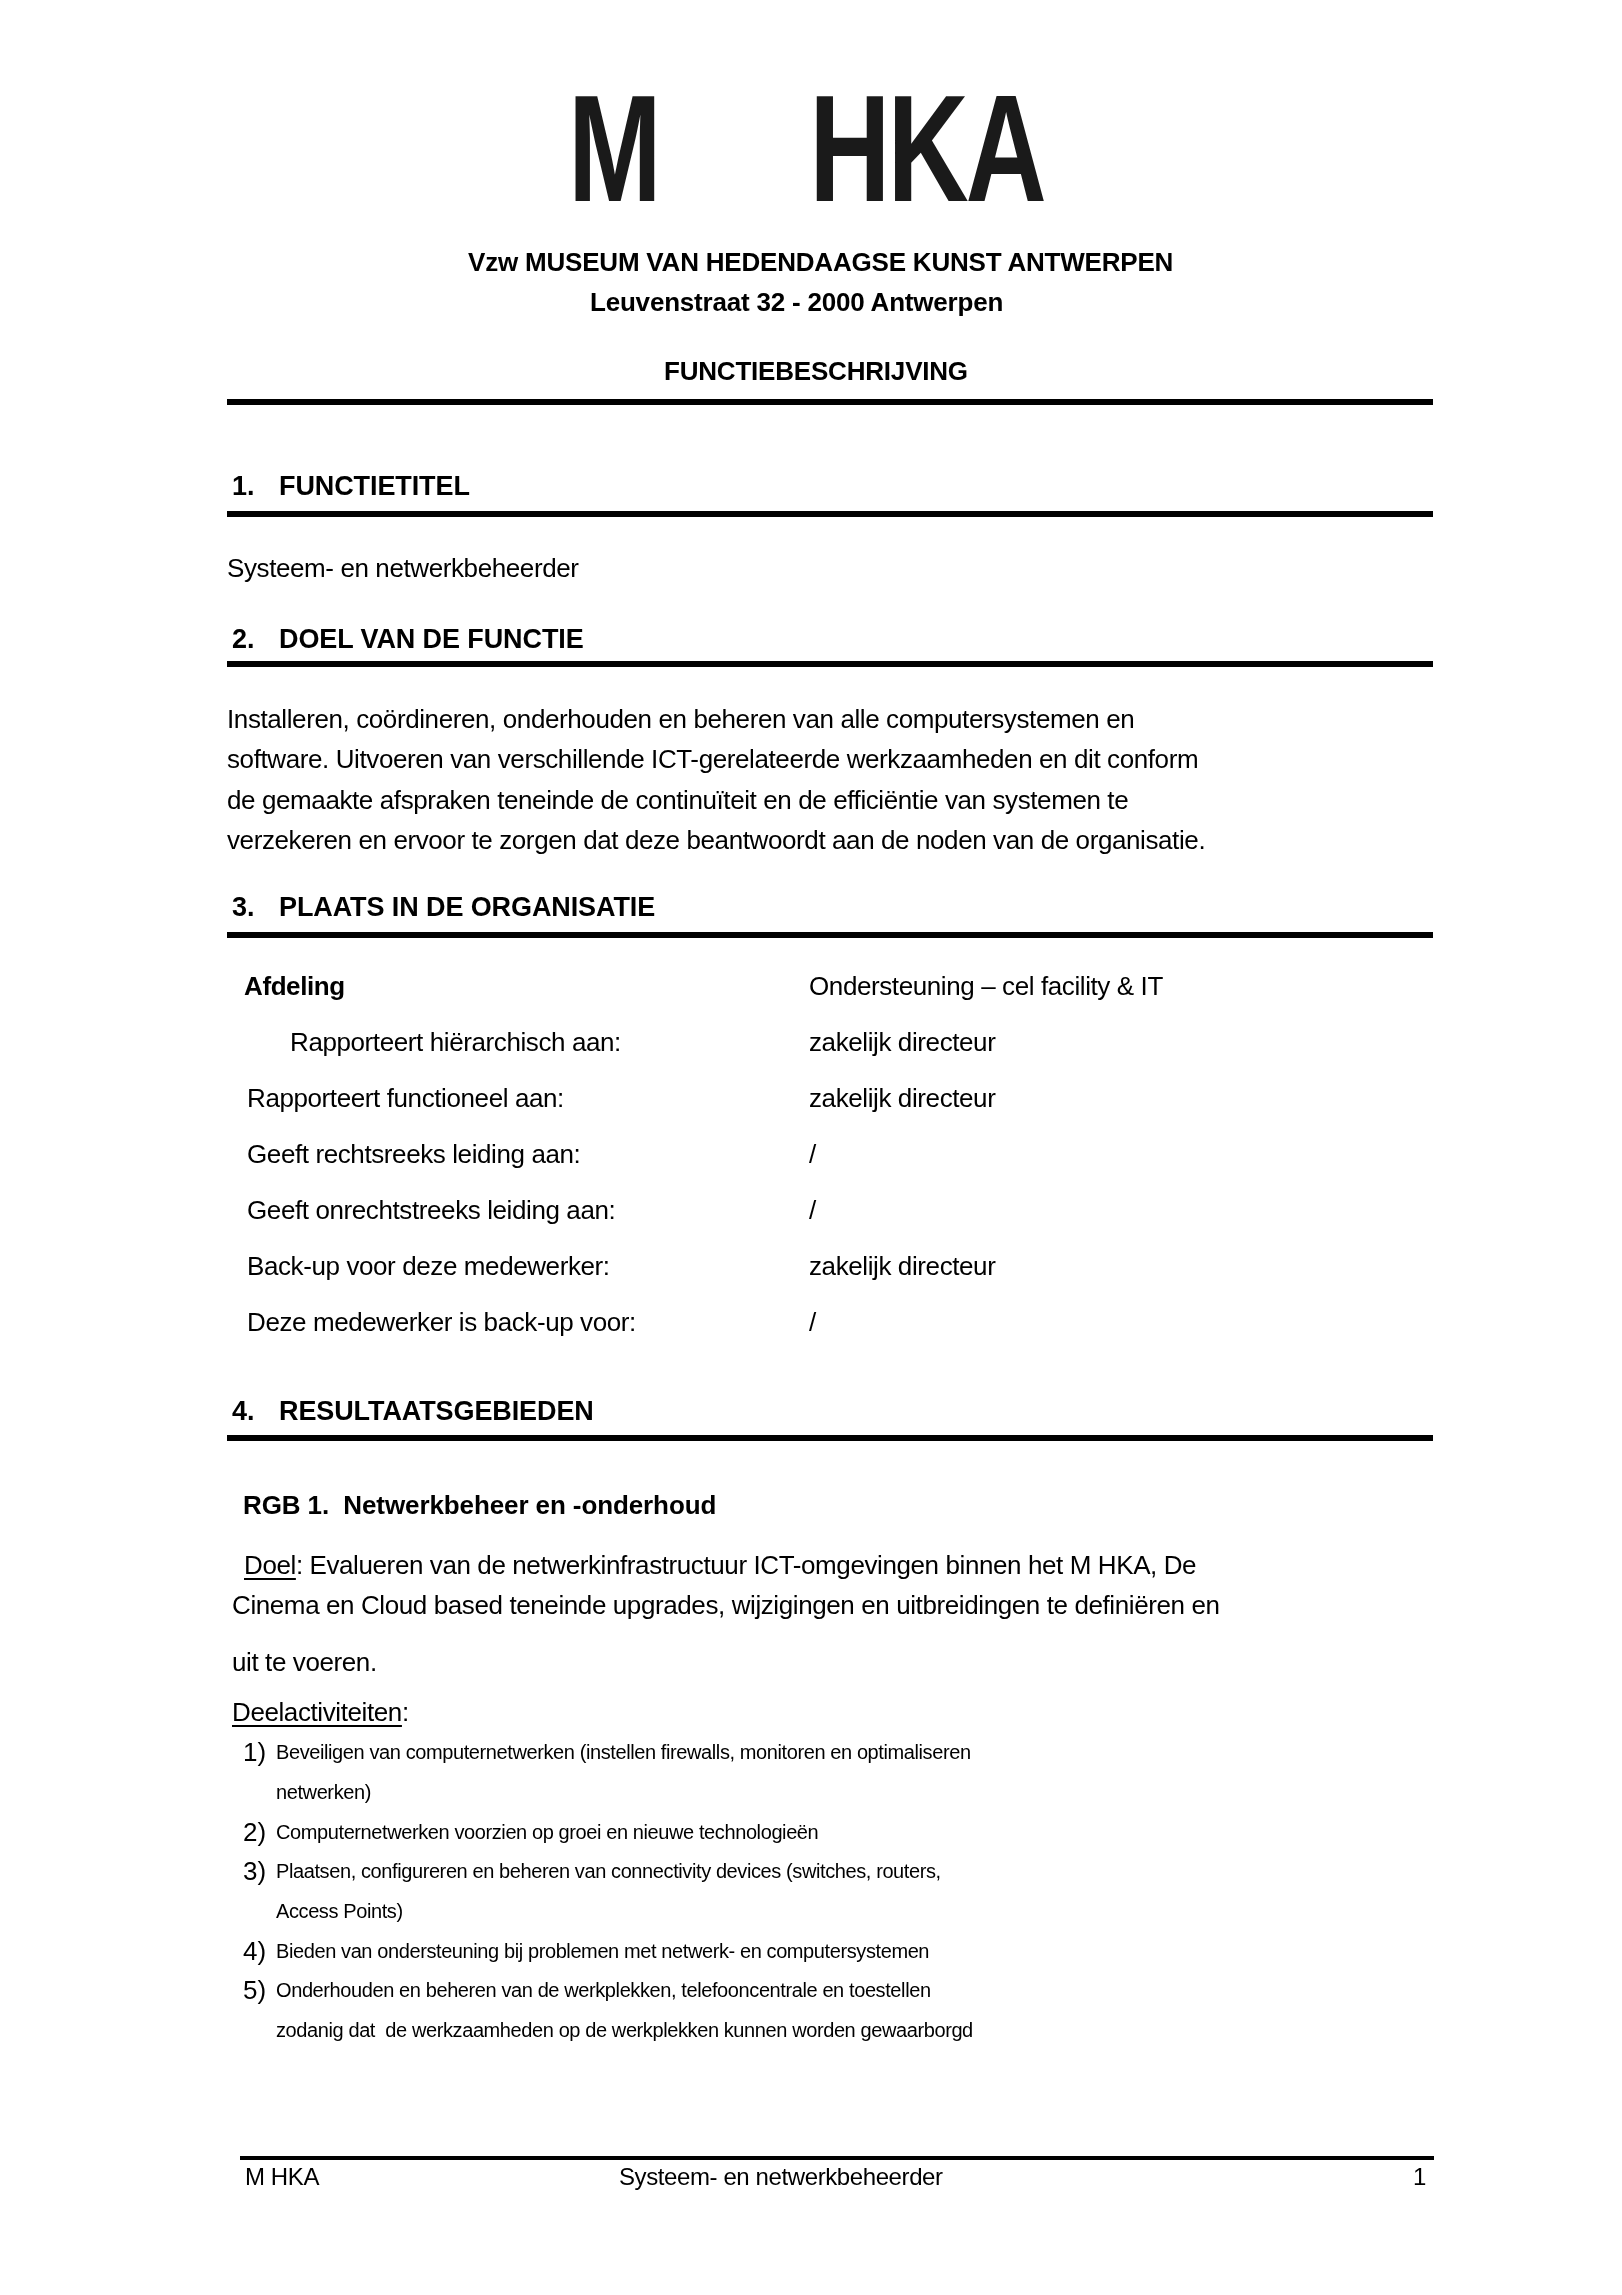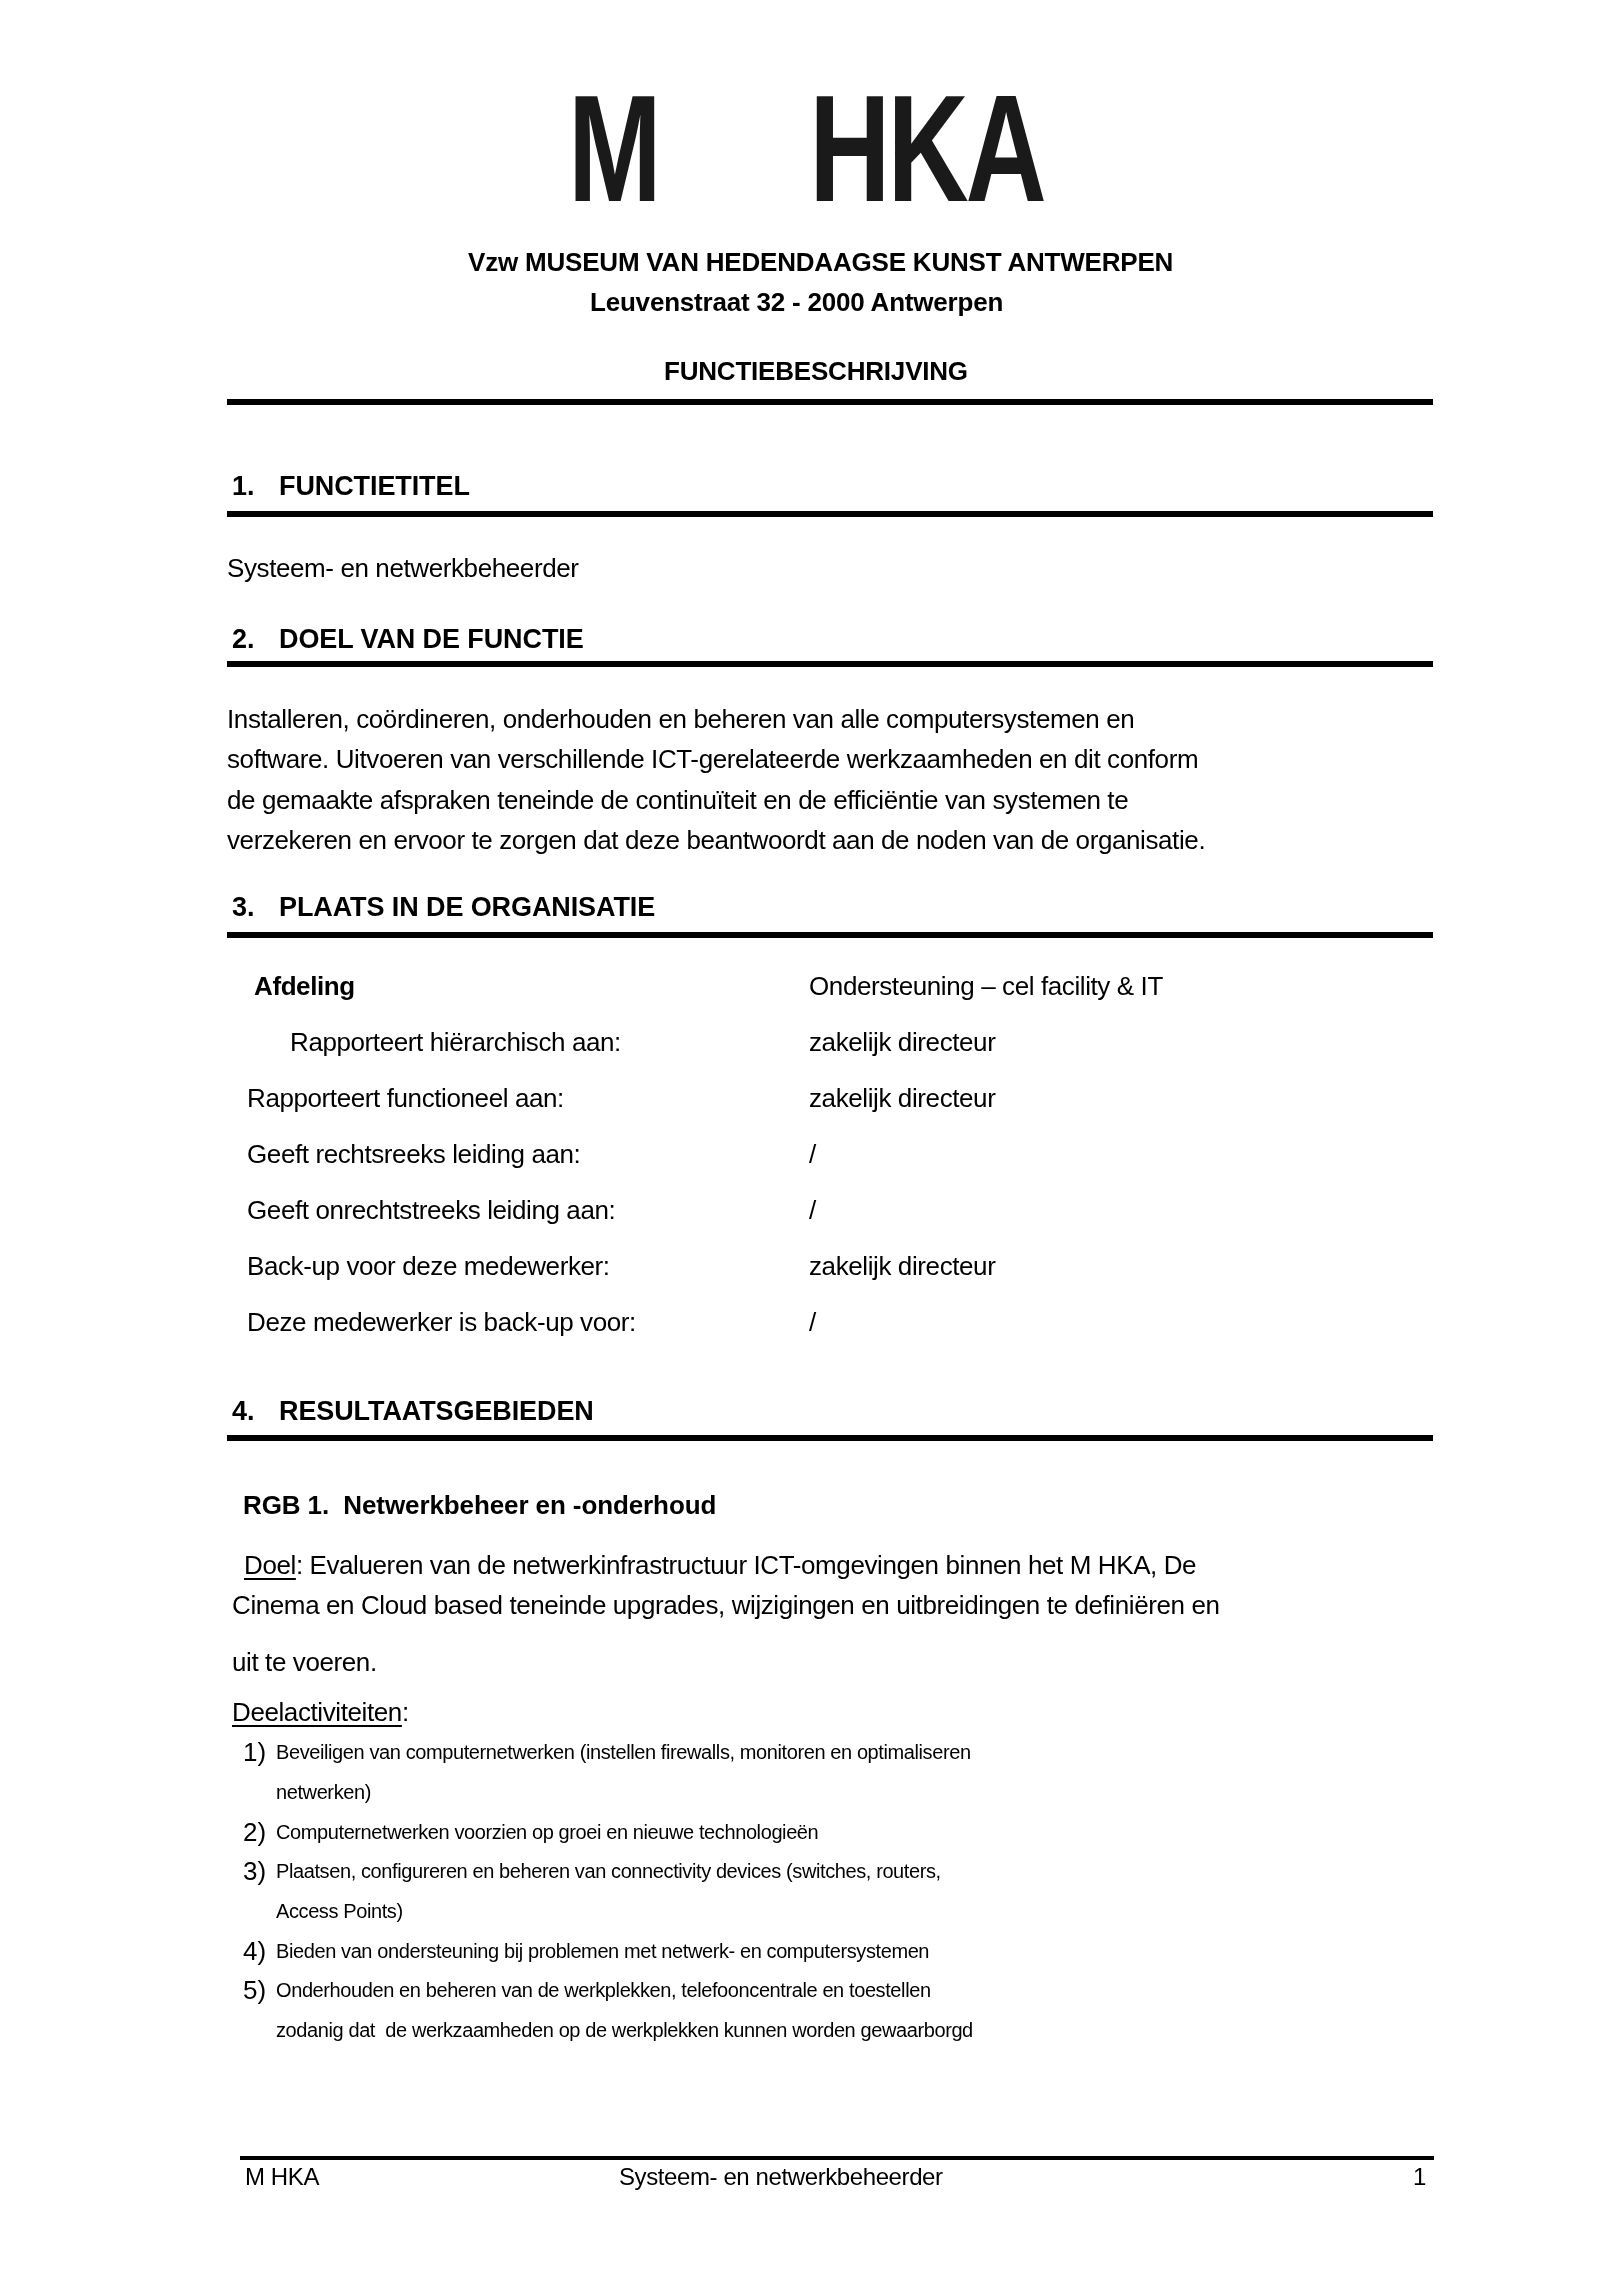--- a/index.html
+++ b/index.html
@@ -48,21 +48,21 @@
 <div class="para-line" style="top:744px;">software. Uitvoeren van verschillende ICT-gerelateerde werkzaamheden en dit conform</div>
 <div class="para-line" style="top:785px;">de gemaakte afspraken teneinde de continuïteit en de efficiëntie van systemen te</div>
 <div class="para-line" style="top:825px;">verzekeren en ervoor te zorgen dat deze beantwoordt aan de noden van de organisatie.</div>
 
 <div class="abs h1" style="left:232px; top:892px;">
   <span class="num">3.</span><span>PLAATS IN DE ORGANISATIE</span>
 </div>
 <div class="rule" style="top:932px;"></div>
 
 <div>
-  <div class="abs lbl bold" style="left:254px; top:971px;">Afdeling</div>
+  <div class="abs lbl bold" style="left:244px; top:971px;">Afdeling</div>
   <div class="abs lbl" style="left:809px; top:971px;">Ondersteuning – cel facility &amp; IT</div>
 
   <div class="abs lbl" style="left:254px; top:1027px;margin-left:36px;">Rapporteert hiërarchisch aan:</div>
   <div class="abs lbl" style="left:809px; top:1027px;">zakelijk directeur</div>
 
   <div class="abs lbl" style="left:247px; top:1083px;">Rapporteert functioneel aan:</div>
   <div class="abs lbl" style="left:809px; top:1083px;">zakelijk directeur</div>
 
   <div class="abs lbl" style="left:247px; top:1139px;">Geeft rechtsreeks leiding aan:</div>
   <div class="abs lbl" style="left:809px; top:1139px;">/</div>

